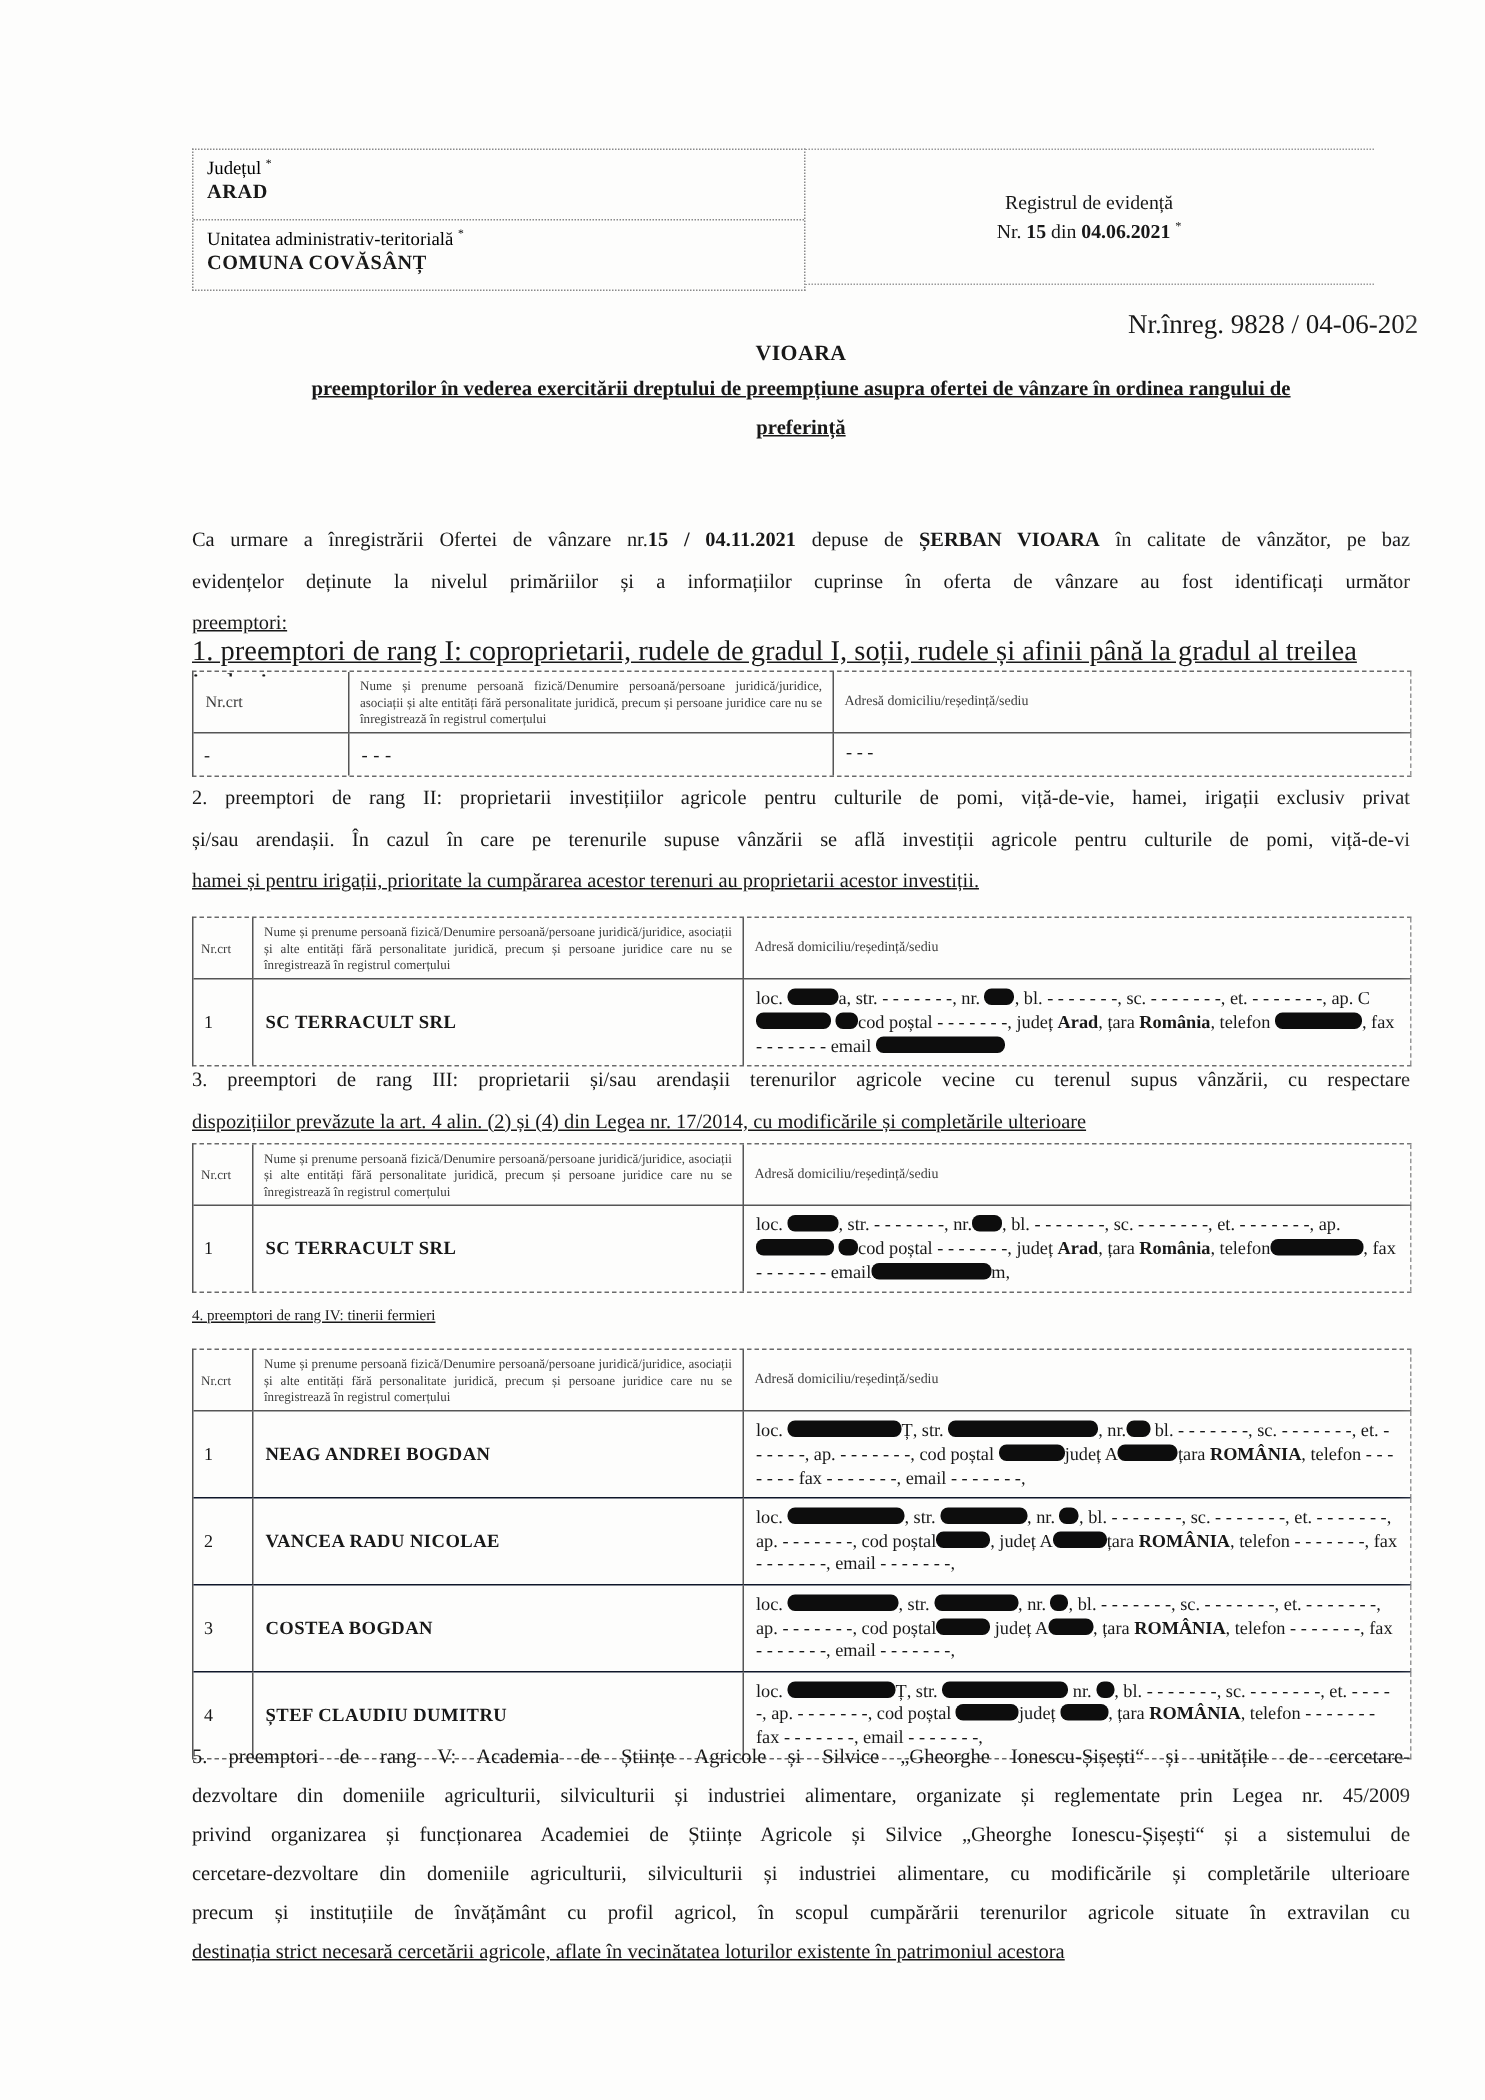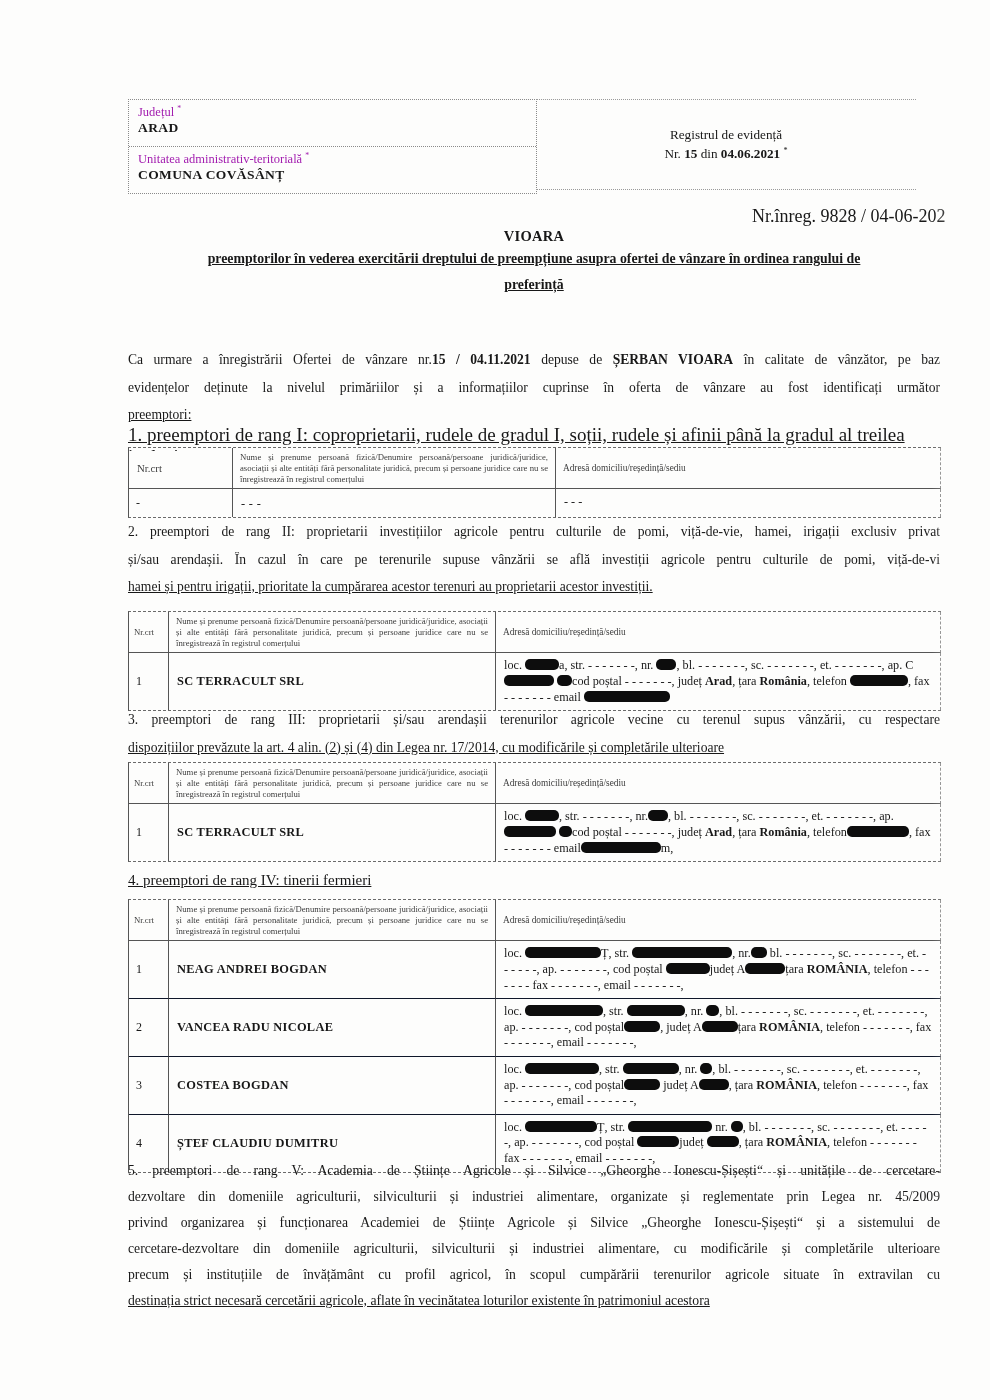--- a/index.html
+++ b/index.html
@@ -4,21 +4,21 @@
 <style>
   html,body{margin:0;padding:0;background:#ffffff;}
   .page{position:relative;width:990px;height:1400px;background:#fdfdfc;overflow:hidden;
         font-family:"Liberation Serif",serif;color:#181818;}
   .abs{position:absolute;}
 
   
   .hdr-left{left:128px;top:99px;width:407px;border:1px dotted #8a8a8a;background:#fdfdfc;}
   .hcell{height:42px;padding:4px 9px 0;}
   .hcell.first{border-bottom:1px dotted #8a8a8a;}
-  .hlabel{font-size:12.5px;color:#a21caf;}
+  .hlabel{font-size:12.5px;color:#000000;}
   .hvalue{font-weight:bold;font-size:13.5px;letter-spacing:0.4px;}
   .hdr-right{left:536px;top:99px;width:380px;height:89px;border-top:1px dotted #9a9a9a;
              border-bottom:1px dotted #9a9a9a;display:flex;flex-direction:column;align-items:center;
              justify-content:center;gap:3px;font-size:13.2px;}
   .regline{left:752px;top:206px;width:238px;height:20px;font-size:18px;white-space:nowrap;overflow:hidden;}
 
   .title{left:128px;top:228px;width:812px;text-align:center;font-weight:bold;font-size:14.5px;letter-spacing:0.3px;}
   .subtitle{left:118px;top:251px;width:832px;font-weight:bold;}
   .subtitle .pline{height:26px;font-size:13.8px;text-align:center !important;text-align-last:center !important;}
 
@@ -26,21 +26,21 @@
   .pline{overflow:hidden;}
   .pl-just{text-align:justify;text-align-last:justify;}
   .pl-left{text-align:left;text-align-last:left;text-decoration:underline;}
   .para{font-size:13.6px;}
   .para .pline{height:27.5px;}
   .intro{left:128px;top:352px;width:812px;}
   .hline{font-size:19px;height:27px;overflow:hidden;}
   .rank1-heading{left:128px;top:424px;width:812px;}
   .sec2{left:128px;top:524px;width:812px;}
   .sec3{left:128px;top:712px;width:812px;}
-  .rank4-heading{left:128px;top:872px;width:812px;font-size:15px;}
+  .rank4-heading{left:128px;top:872px;width:812px;font-size:10px;}
   .sec5{left:128px;top:1163px;width:812px;}
   .sec5 .pline{height:26px;font-size:13.7px;}
 
   
   .tbl{display:grid;border-left:1px solid #555;border-top:1px dashed #6a6a6a;border-bottom:1px dashed #6a6a6a;}
   .t1{left:128px;top:447px;width:812px;}
   .t2{left:128px;top:611px;width:812px;}
   .t3{left:128px;top:762px;width:812px;}
   .t4{left:128px;top:899px;width:812px;}
   .th{border-right:1px solid #555;border-bottom:1px solid #555;font-size:8.7px;line-height:10.8px;

